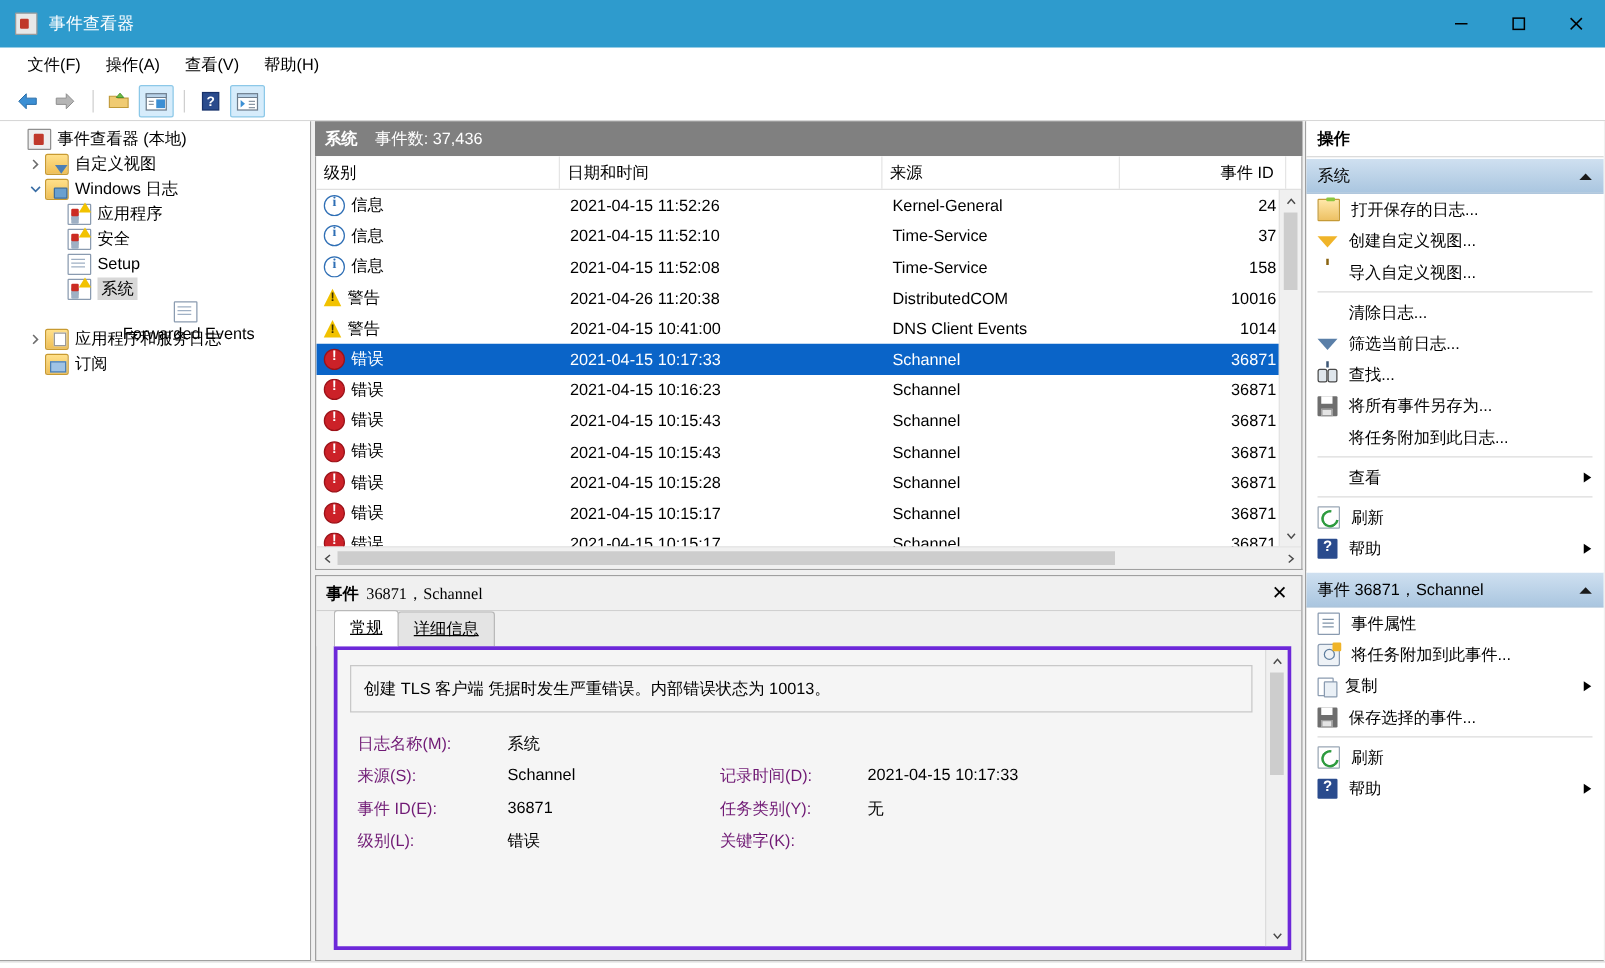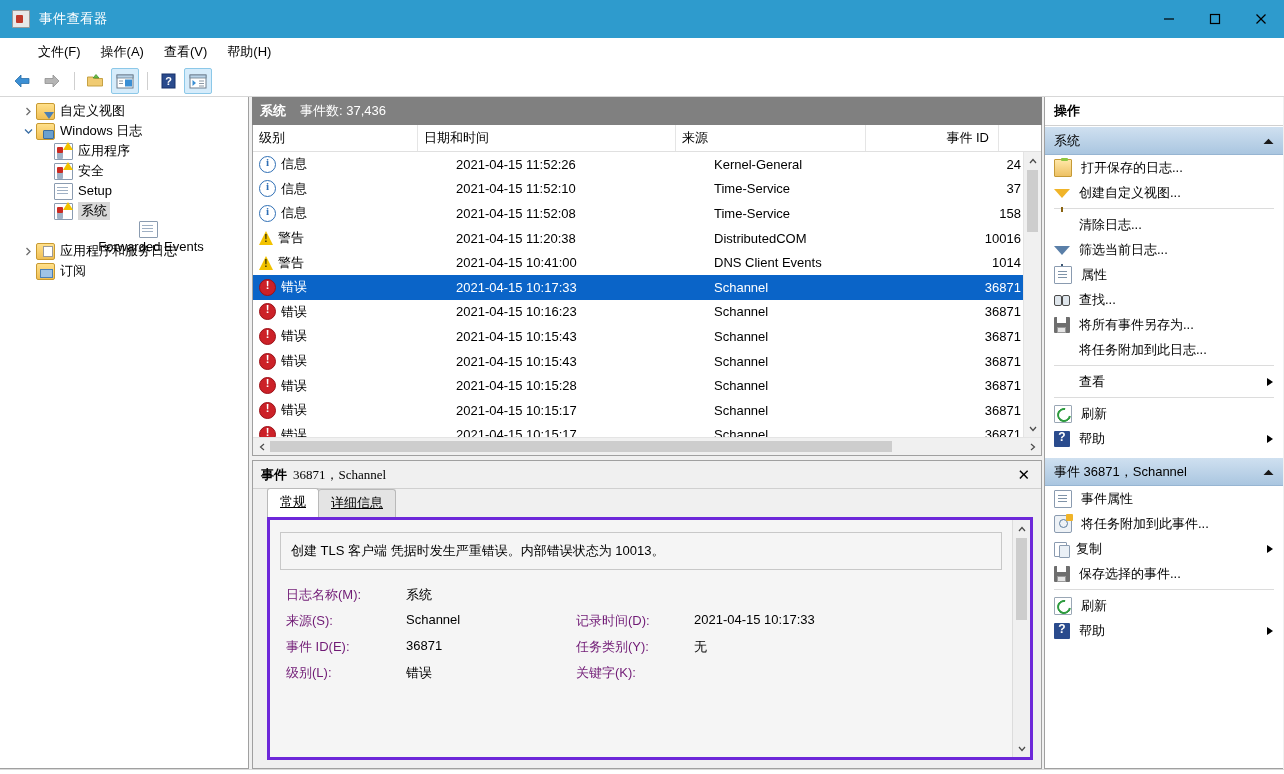--- a/index.html
+++ b/index.html
@@ -64,21 +64,20 @@
   .win-btn svg { display: block; }
 
   
   .menubar {
     height: 27px;
     background: #ffffff;
     display: flex;
     align-items: center;
     padding-left: 12px;
     border-bottom: 1px solid #ffffff;
-    margin-left: 16px;
   }
   .menubar .menu-item {
     padding: 3px 10px;
     font-size: 13px;
     color: #000;
     cursor: default;
   }
 
   
   .toolbar {
@@ -297,21 +296,21 @@
   }
   .col-header .ch {
     font-size: 13px;
     line-height: 26px;
     padding-left: 6px;
     border-right: 1px solid #e5e5e5;
     box-sizing: border-box;
     white-space: nowrap;
     overflow: hidden;
   }
-  .ch-level  { width: 165px; }
+  .ch-level  { width: 195px; }
   .ch-date   { width: 258px; }
   .ch-source { width: 190px; }
   .ch-id     { width: 133px; text-align: right; padding-right: 9px; padding-left: 0; border-right: none;}
 
   .rows {
     flex: 1;
     overflow: hidden;
     position: relative;
   }
   .row {
@@ -822,20 +821,25 @@
       <path d="M3.5 6 L7 9 L3.5 12 Z" fill="#3b8fd4"></path>
       <path d="M10 7 h5 M10 9.5 h5 M10 12 h5" stroke="#8a97a4" stroke-width="1"></path>
     </svg>
   </div>
 </div>
 
 <div class="main">
 
   <div class="tree-pane">
 
+    <div class="tree-row" style="padding-left:6px;">
+      <div class="tw"></div>
+      <div class="tree-icon ic-root"></div>
+      <span class="tree-label">事件查看器 (本地)</span>
+    </div>
 
     <div class="tree-row" style="padding-left:20px;">
       <div class="tw">
         <svg width="9" height="9" viewBox="0 0 9 9">
             <path d="M2.5 1 L6 4.5 L2.5 8" fill="none" stroke="#6d6d6d" stroke-width="1.3"></path>
           </svg>
       </div>
       <div class="tree-icon ic-filterfolder"></div>
       <span class="tree-label">自定义视图</span>
     </div>
@@ -939,21 +943,21 @@
             <div class="cell c-date">2021-04-15 11:52:08</div>
             <div class="cell c-source">Time-Service</div>
             <div class="cell c-id">158</div>
           </div>
 
           <div class="row">
             <div class="cell c-level">
               <span class="lvl-icon lvl-warn"></span>
               <span>警告</span>
             </div>
-            <div class="cell c-date">2021-04-15 11:20:38</div>
+            <div class="cell c-date">2021-04-26 11:20:38</div>
             <div class="cell c-source">DistributedCOM</div>
             <div class="cell c-id">10016</div>
           </div>
 
           <div class="row">
             <div class="cell c-level">
               <span class="lvl-icon lvl-warn"></span>
               <span>警告</span>
             </div>
             <div class="cell c-date">2021-04-15 10:41:00</div>
@@ -1133,32 +1137,32 @@
     </div>
 
     <div class="act-item">
       <span class="act-icon ai-openfolder"></span>
       <span>打开保存的日志...</span>
     </div>
     <div class="act-item">
       <span class="act-icon ai-funnel"></span>
       <span>创建自定义视图...</span>
     </div>
+    <div class="act-item">
+      <span class="act-icon empty"></span>
+      <span>导入自定义视图...</span>
+    </div>
     <div class="act-sep"></div>
     <div class="act-item">
       <span class="act-icon empty"></span>
       <span>清除日志...</span>
     </div>
     <div class="act-item">
       <span class="act-icon ai-funnel-blue"></span>
       <span>筛选当前日志...</span>
-    </div>
-    <div class="act-item">
-      <span class="act-icon ai-props"></span>
-      <span>属性</span>
     </div>
     <div class="act-item">
       <span class="act-icon ai-find"></span>
       <span>查找...</span>
     </div>
     <div class="act-item">
       <span class="act-icon ai-save"></span>
       <span>将所有事件另存为...</span>
     </div>
     <div class="act-item">

